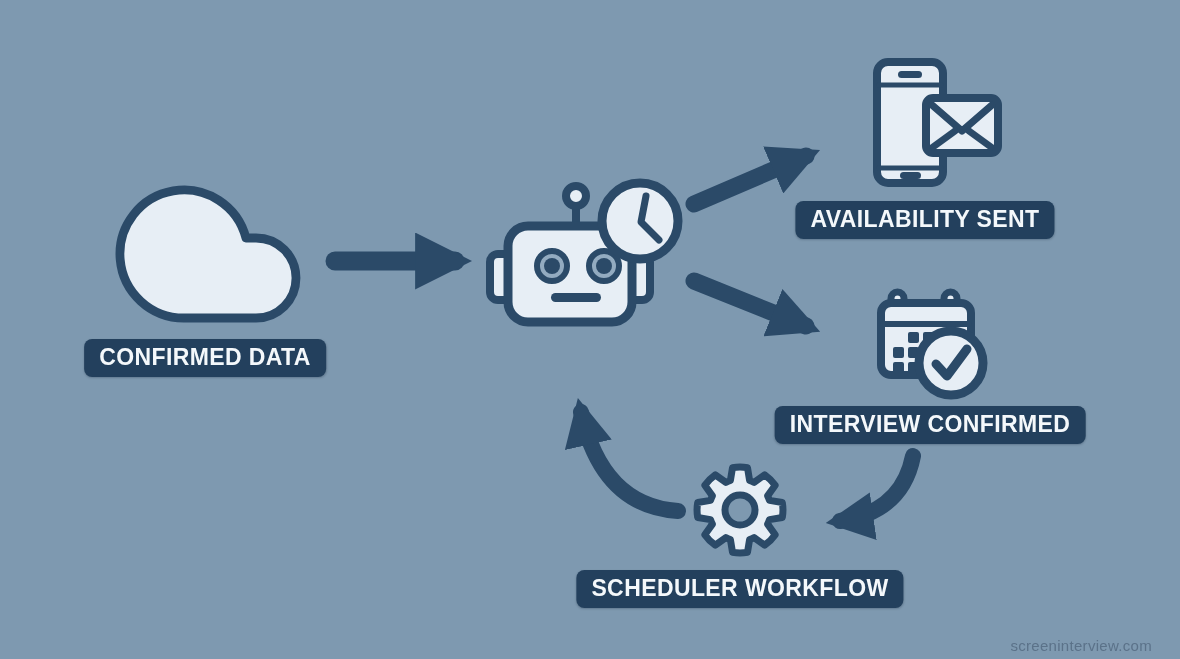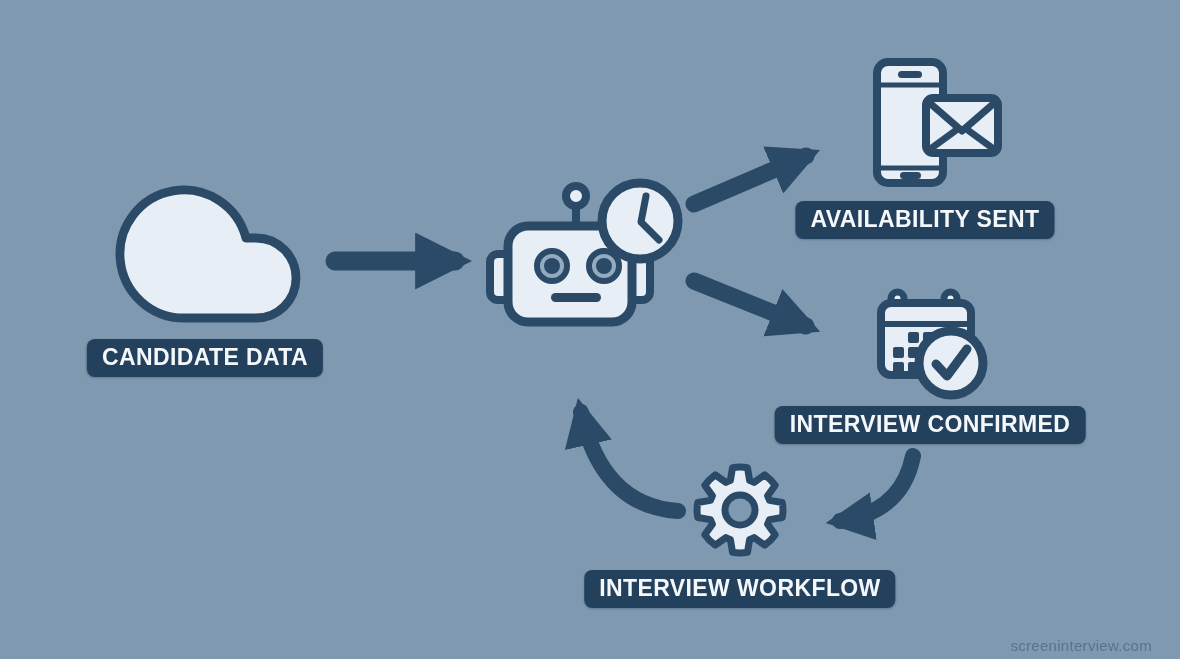--- a/index.html
+++ b/index.html
@@ -119,23 +119,23 @@
     <g>
       <path id="gear-path" class="icon-stroke" stroke-width="7" d="M782.3,502.5 A43,43 0 0 1 782.3,517.5 L769.5,519.6 A31,31 0 0 1 767.6,524.1 L775.2,534.7 A43,43 0 0 1 764.7,545.2 L754.1,537.6 A31,31 0 0 1 749.6,539.5 L747.5,552.3 A43,43 0 0 1 732.5,552.3 L730.4,539.5 A31,31 0 0 1 725.9,537.6 L715.3,545.2 A43,43 0 0 1 704.8,534.7 L712.4,524.1 A31,31 0 0 1 710.5,519.6 L697.7,517.5 A43,43 0 0 1 697.7,502.5 L710.5,500.4 A31,31 0 0 1 712.4,495.9 L704.8,485.3 A43,43 0 0 1 715.3,474.8 L725.9,482.4 A31,31 0 0 1 730.4,480.5 L732.5,467.7 A43,43 0 0 1 747.5,467.7 L749.6,480.5 A31,31 0 0 1 754.1,482.4 L764.7,474.8 A43,43 0 0 1 775.2,485.3 L767.6,495.9 A31,31 0 0 1 769.5,500.4 Z"></path>
       <circle id="gear-hole" cx="740" cy="510" r="15" style="fill:var(--background,#7e99b0);stroke:var(--ink,#2b4a68);stroke-width:7"></circle>
     </g>
 
     <g>
       <path class="ink-line" stroke-width="16" d="M678,511 Q602,506 581,412" marker-end="url(#ah)"></path>
     </g>
   </svg>
 
-  <div class="node-label" style="left:205px;top:339px;">CANDIDATE DATA</div>
+  <div class="node-label" style="left:205px;top:339px;">CONFIRMED DATA</div>
 
 
   <div class="node-label" style="left:925px;top:201px;">AVAILABILITY SENT</div>
 
   <div class="node-label" style="left:930px;top:406px;">INTERVIEW CONFIRMED</div>
 
-  <div class="node-label" style="left:740px;top:570px;">INTERVIEW WORKFLOW</div>
+  <div class="node-label" style="left:740px;top:570px;">SCHEDULER WORKFLOW</div>
 
   <div class="watermark">screeninterview.com</div>
 </div>
 
 </body></html>

